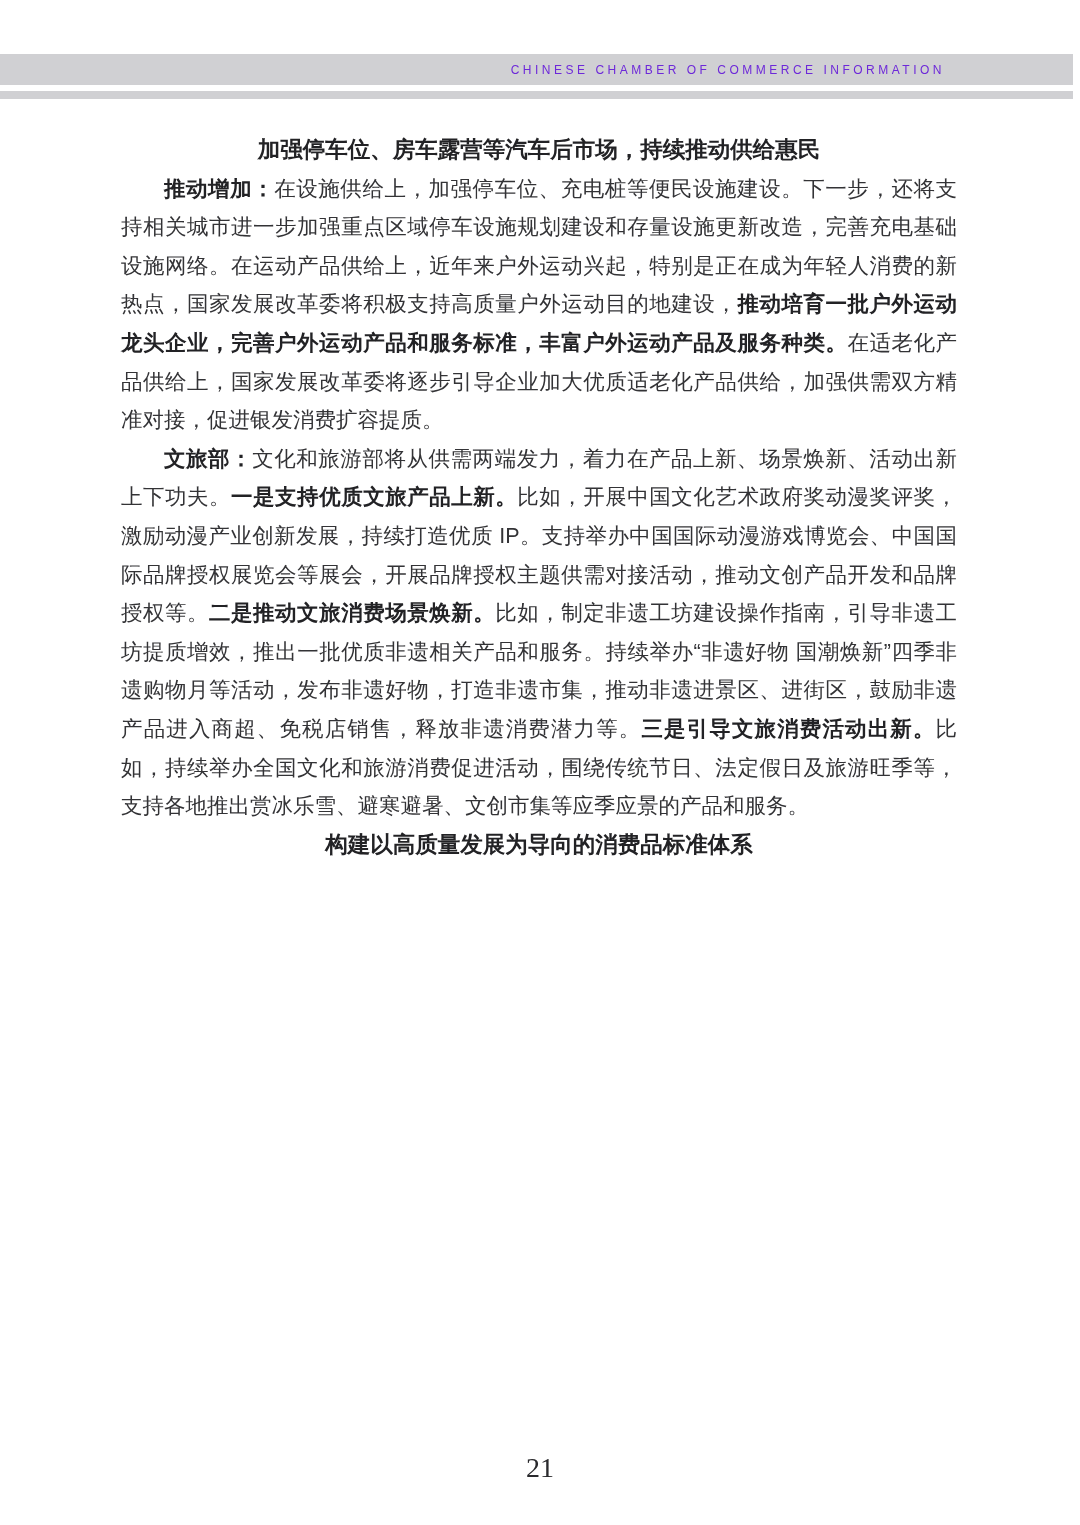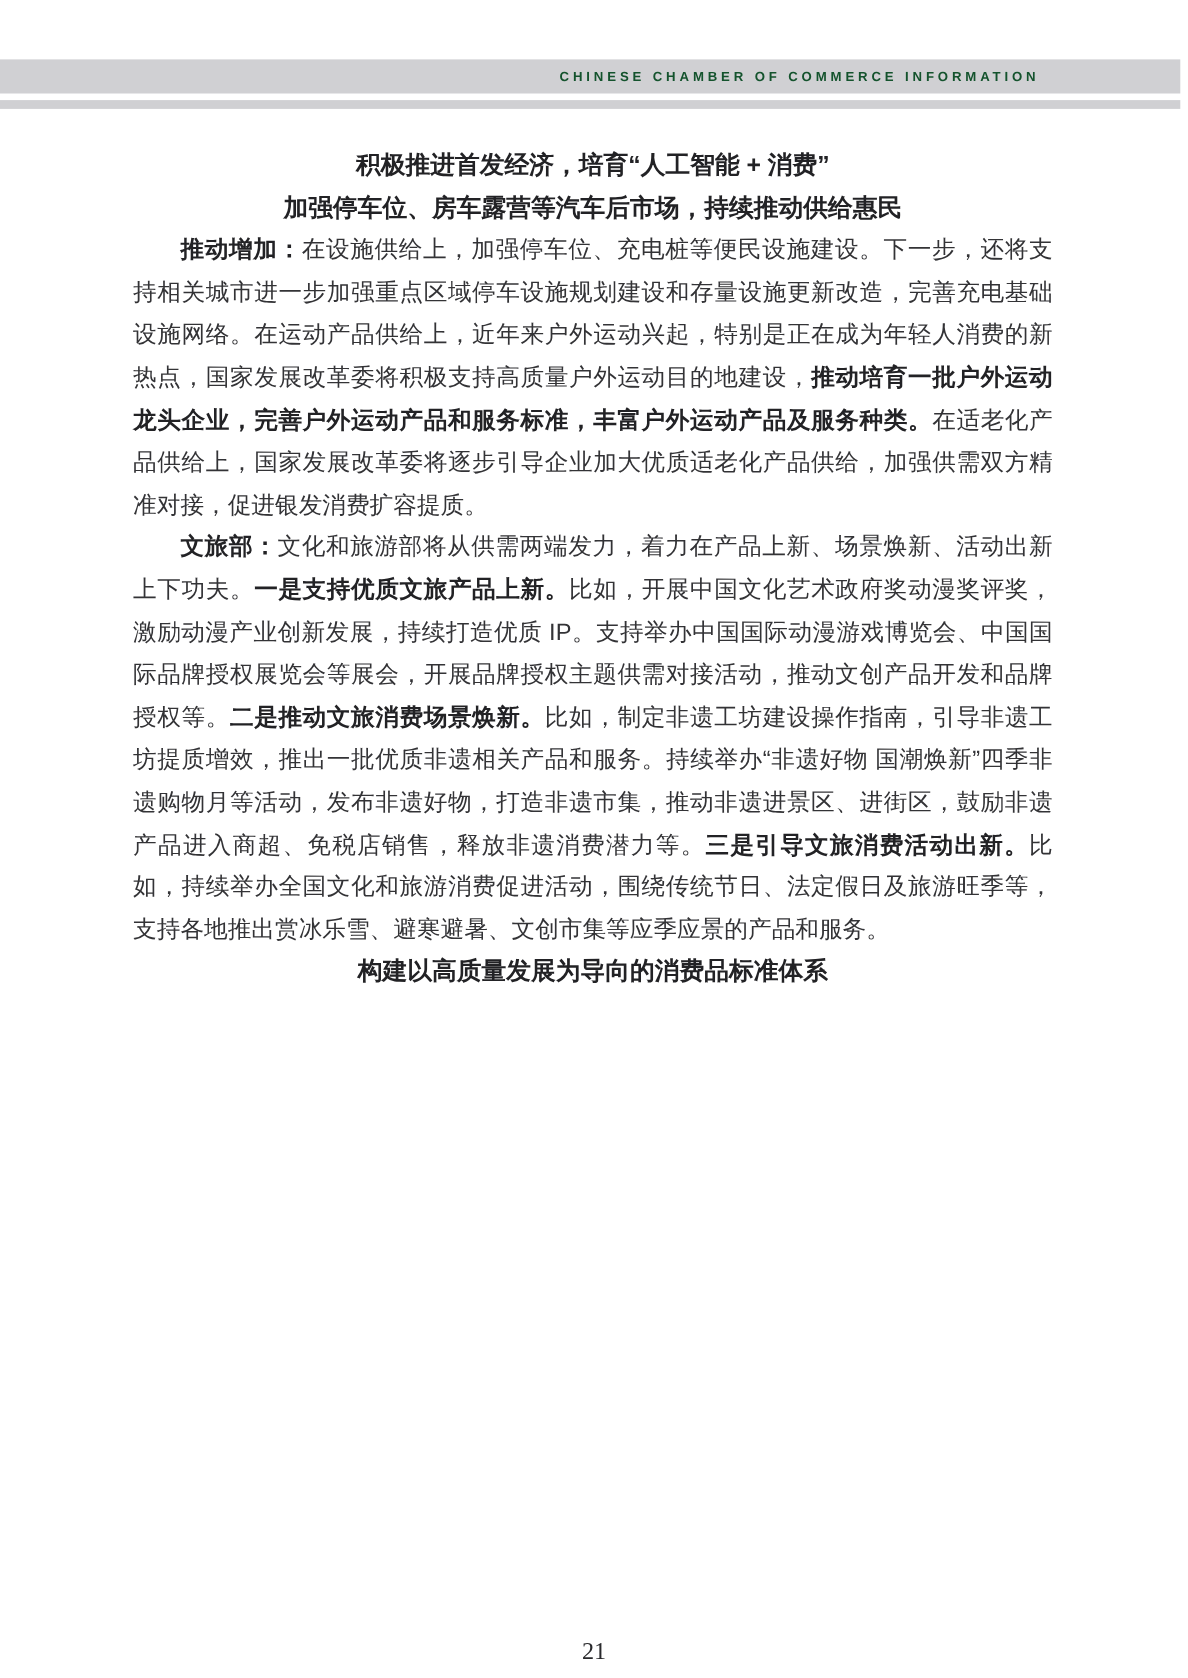--- a/index.html
+++ b/index.html
@@ -25,23 +25,23 @@
     height: 31px;
     background: #d0d0d3;
     display: flex;
     align-items: center;
     justify-content: flex-end;
     padding-right: 128px;
     box-sizing: border-box;
   }
   .header-title {
     font-size: 12px;
-    font-weight: bold;
+    font-weight: normal;
     letter-spacing: 3.5px;
-    color: #14532d;
+    color: #6d28d9;
     white-space: nowrap;
   }
   .header-subbar {
     position: absolute;
     top: 91px;
     left: 0;
     width: 1073px;
     height: 8px;
     background: #d0d0d3;
   }
@@ -74,37 +74,35 @@
     color: #222225;
   }
   
   .footer {
     position: absolute;
     top: 1452px;
     left: 0;
     width: 1080px;
     text-align: center;
     font-family: "Liberation Serif", "DejaVu Serif", serif;
-    font-size: 22px;
+    font-size: 28px;
     color: #2a2a2d;
-    margin-top: 36px;
   }
 </style>
 </head>
 <body>
 
 <div class="page">
 
   <div class="header-bar">
     <span class="header-title">CHINESE CHAMBER OF COMMERCE INFORMATION</span>
   </div>
   <div class="header-subbar"></div>
 
   <div class="content">
-      <div class="heading">积极推进首发经济，培育“人工智能 + 消费”</div>
       <div class="heading">加强停车位、房车露营等汽车后市场，持续推动供给惠民</div>
       <p class="para indent"><span class="bold">推动增加：</span><span>在设施供给上，加强停车位、充电桩等便民设施建设。下一步，还将支持相关城市进一步加强重点区域停车设施规划建设和存量设施更新改造，完善充电基础设施网络。在运动产品供给上，近年来户外运动兴起，特别是正在成为年轻人消费的新热点，国家发展改革委将积极支持高质量户外运动目的地建设，</span><span class="bold">推动培育一批户外运动龙头企业，完善户外运动产品和服务标准，丰富户外运动产品及服务种类。</span><span>在适老化产品供给上，国家发展改革委将逐步引导企业加大优质适老化产品供给，加强供需双方精准对接，促进银发消费扩容提质。</span></p>
       <p class="para indent"><span class="bold">文旅部：</span><span>文化和旅游部将从供需两端发力，着力在产品上新、场景焕新、活动出新上下功夫。</span><span class="bold">一是支持优质文旅产品上新。</span><span>比如，开展中国文化艺术政府奖动漫奖评奖，激励动漫产业创新发展，持续打造优质 IP。支持举办中国国际动漫游戏博览会、中国国际品牌授权展览会等展会，开展品牌授权主题供需对接活动，推动文创产品开发和品牌授权等。</span><span class="bold">二是推动文旅消费场景焕新。</span><span>比如，制定非遗工坊建设操作指南，引导非遗工坊提质增效，推出一批优质非遗相关产品和服务。持续举办“非遗好物 国潮焕新”四季非遗购物月等活动，发布非遗好物，打造非遗市集，推动非遗进景区、进街区，鼓励非遗产品进入商超、免税店销售，释放非遗消费潜力等。</span><span class="bold">三是引导文旅消费活动出新。</span><span>比如，持续举办全国文化和旅游消费促进活动，围绕传统节日、法定假日及旅游旺季等，支持各地推出赏冰乐雪、避寒避暑、文创市集等应季应景的产品和服务。</span></p>
       <div class="heading">构建以高质量发展为导向的消费品标准体系</div>
     </div>
 
   <div class="footer">
     <span>21</span>
   </div>
 

